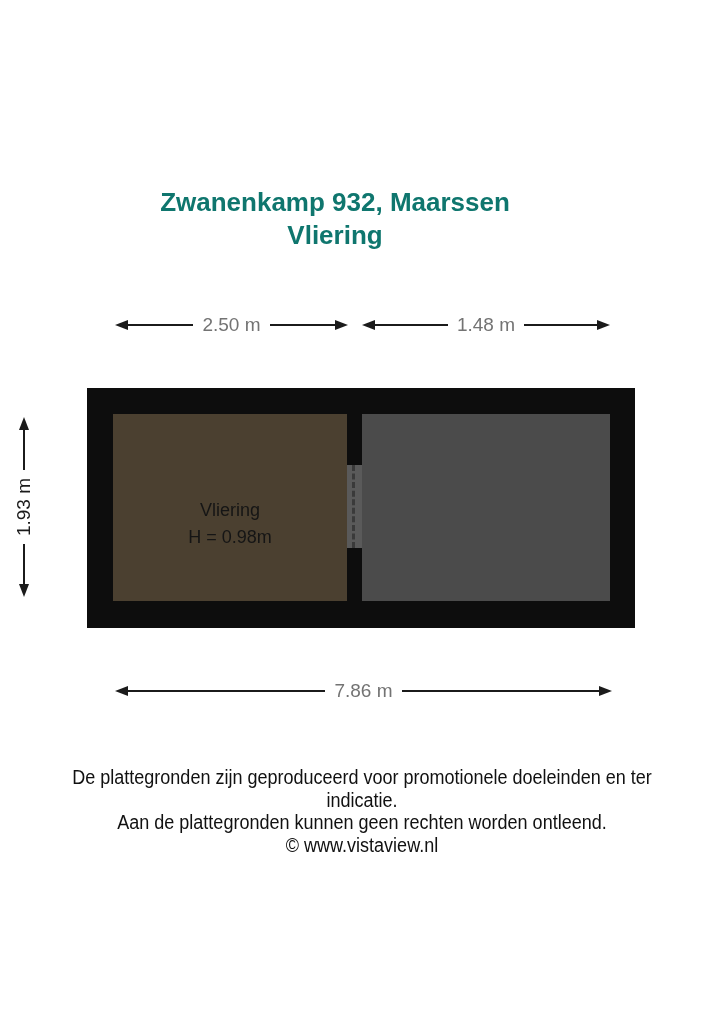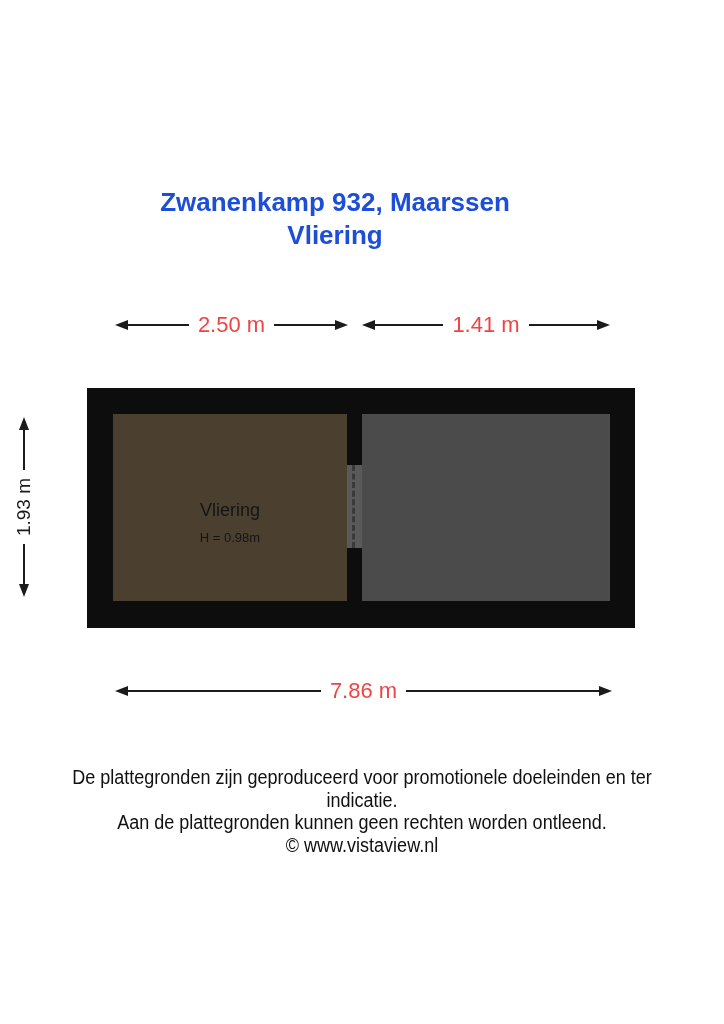--- a/index.html
+++ b/index.html
@@ -9,31 +9,31 @@
     background:#ffffff;
     font-family:"Liberation Sans", sans-serif;
     color:#111;
     overflow:hidden;
   }
 
   
   .title{
     position:absolute;left:0;top:186px;width:670px;
     text-align:center;
-    font-weight:bold;font-size:26px;line-height:33px;color:#1d4ed8;
+    font-weight:bold;font-size:26px;line-height:33px;color:#0f766e;
   }
 
   
   .hdim{
     position:absolute;height:18px;
     display:flex;align-items:center;
   }
   .hdim .dline{flex:1;height:2px;background:#1b1b1b;}
   .hdim .dlbl{
-    padding:0 9px;font-size:22px;line-height:18px;color:#ef4444;white-space:nowrap;text-align:center;
+    padding:0 9px;font-size:19px;line-height:18px;color:#737373;white-space:nowrap;text-align:center;
   }
   .ah{width:0;height:0;flex:0 0 auto;}
   .ah.left{border-top:5px solid transparent;border-bottom:5px solid transparent;border-right:13px solid #1b1b1b;}
   .ah.right{border-top:5px solid transparent;border-bottom:5px solid transparent;border-left:13px solid #1b1b1b;}
 
   
   .vdim{
     position:absolute;left:16px;top:417px;height:180px;width:16px;
     display:flex;flex-direction:column;align-items:center;
   }
@@ -55,21 +55,21 @@
     position:absolute;left:87px;top:388px;width:548px;height:240px;
     background:#0d0d0d;
   }
   .room{position:absolute;top:26px;height:187px;}
   .room-left{left:26px;width:234px;background:#4b4030;}
   .room-right{left:275px;width:248px;background:#4b4b4b;}
   .room-labels{
     position:absolute;left:0;right:0;top:86px;text-align:center;color:#151515;
   }
   .room-name{font-size:18px;line-height:20px;}
-  .room-height{font-size:13px;line-height:17px;margin-top:9px;}
+  .room-height{font-size:18px;line-height:17px;margin-top:9px;}
   .hatch{
     position:absolute;left:260px;top:77px;width:15px;height:83px;
     background:#5a5a5a;
   }
   .hatch::before{
     content:"";position:absolute;left:5px;top:0;bottom:0;width:0;
     border-left:3px dashed #3a3a3a;
   }
 
   
@@ -93,21 +93,21 @@
     <span class="ah left"></span>
     <span class="dline"></span>
     <span class="dlbl">2.50 m</span>
     <span class="dline"></span>
     <span class="ah right"></span>
   </div>
 
   <div class="hdim" style="left:362px;top:316px;width:248px;">
     <span class="ah left"></span>
     <span class="dline"></span>
-    <span class="dlbl">1.41 m</span>
+    <span class="dlbl">1.48 m</span>
     <span class="dline"></span>
     <span class="ah right"></span>
   </div>
 
   <div class="vdim">
     <span class="vah up"></span>
     <span class="vline"></span>
     <span class="vlbl-wrap">
       <span class="vlbl">1.93 m</span>
     </span>

